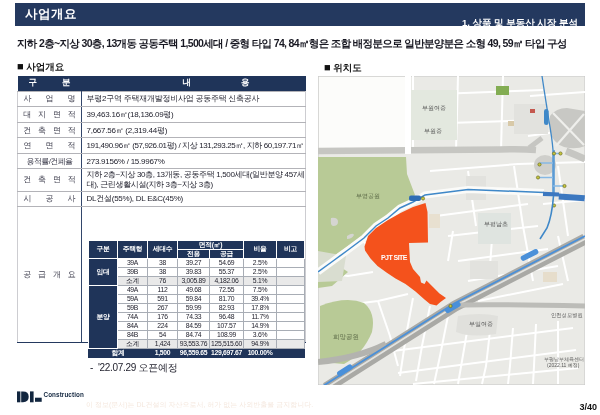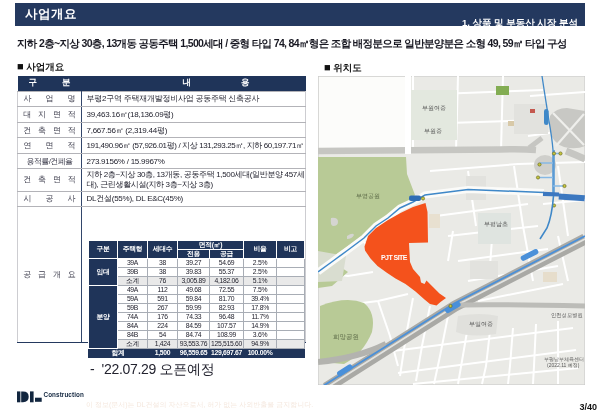--- a/index.html
+++ b/index.html
@@ -205,21 +205,21 @@
         <td colspan="2">합계</td>
         <td>1,500</td>
         <td>96,559.65</td>
         <td>129,697.67</td>
         <td>100.00%</td>
         <td></td>
       </tr>
 </tbody>
   </table>
 
-<div class="abs" style="left:90px;top:360.5px;width:200px;height:12px;font-size:14px;color:#23232f;letter-spacing:-0.3px;">-&nbsp; '22.07.29 오픈예정</div>
+<div class="abs" style="left:90px;top:360.5px;width:200px;height:12px;font-size:10px;color:#23232f;letter-spacing:-0.3px;">-&nbsp; '22.07.29 오픈예정</div>
 
 <div class="abs" style="left:324px;top:61px;width:150px;height:12px;color:#111;font-size:9.5px;font-weight:bold;line-height:12px;"><span style="font-size:11px;">■</span> 위치도</div>
 
 <svg class="abs" style="left:317.5px;top:76px;" width="267" height="309" viewBox="0 0 267 309">
 
   <rect x="0" y="0" width="267" height="309" fill="#eaeae6" stroke="#c6c6c6" stroke-width="1"></rect>
   <g>
 
     <g stroke="#ffffff" stroke-width="2" fill="none">
       <path d="M95,0 L95,75"></path>

